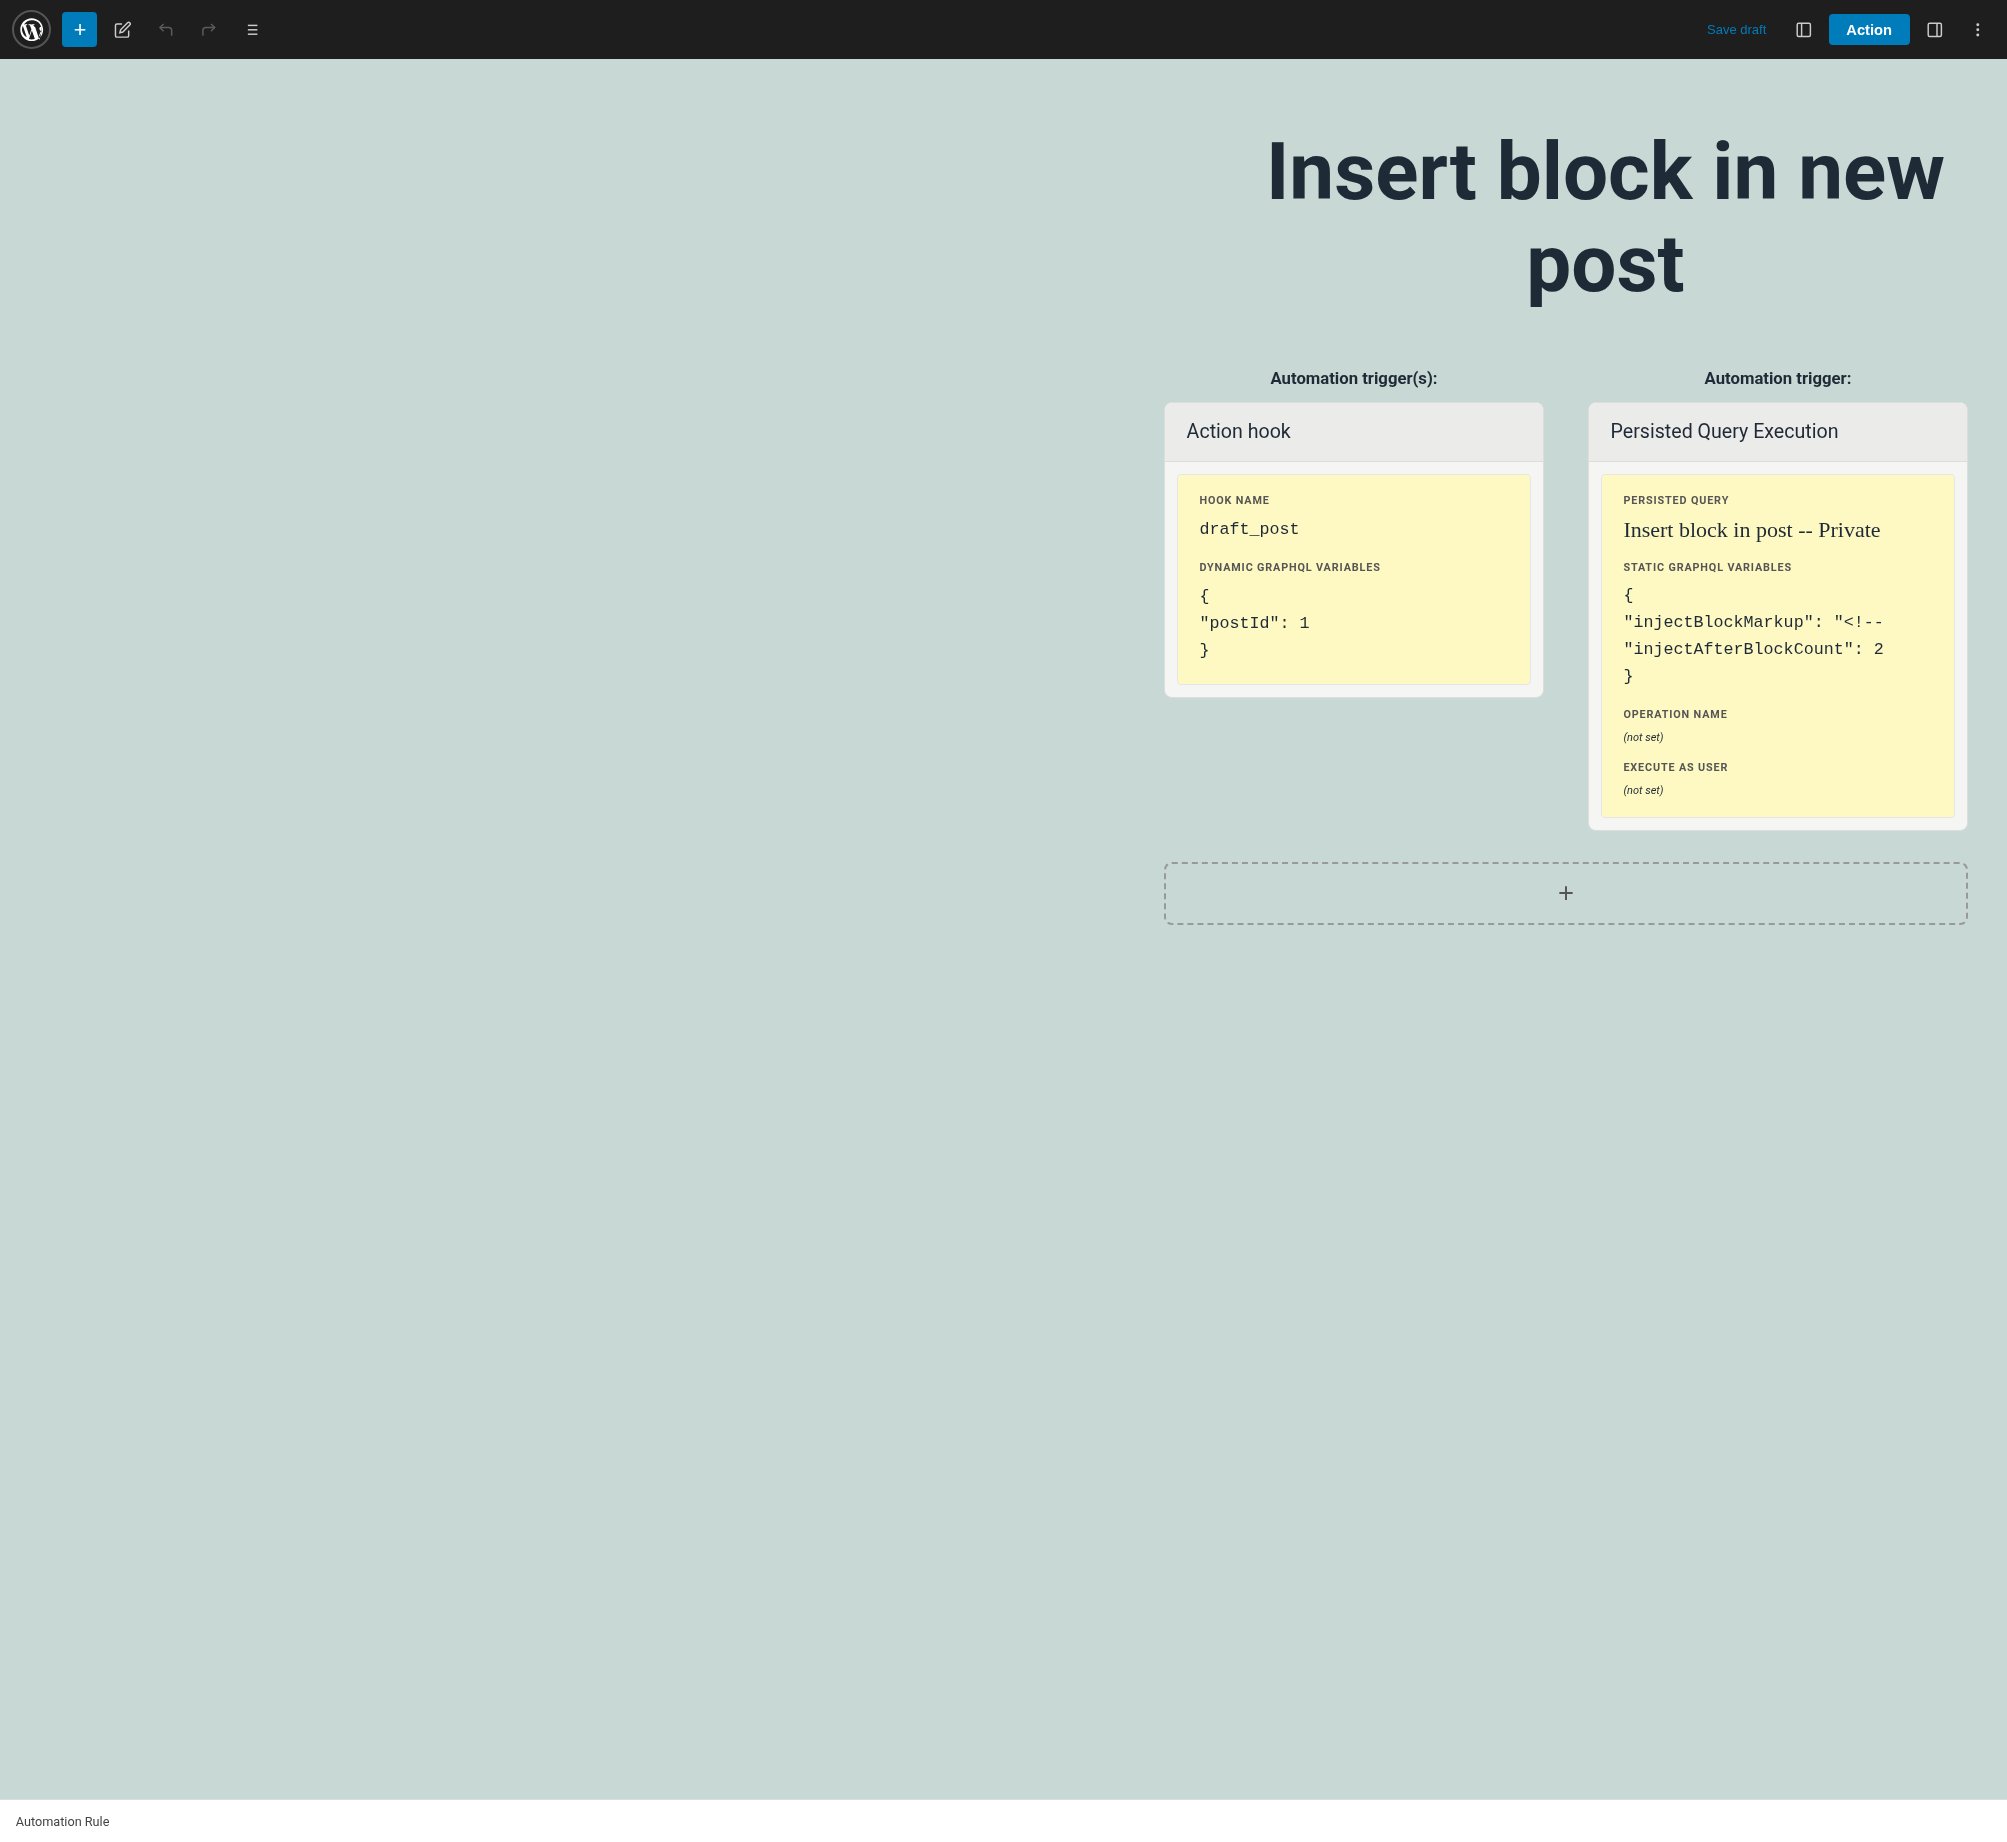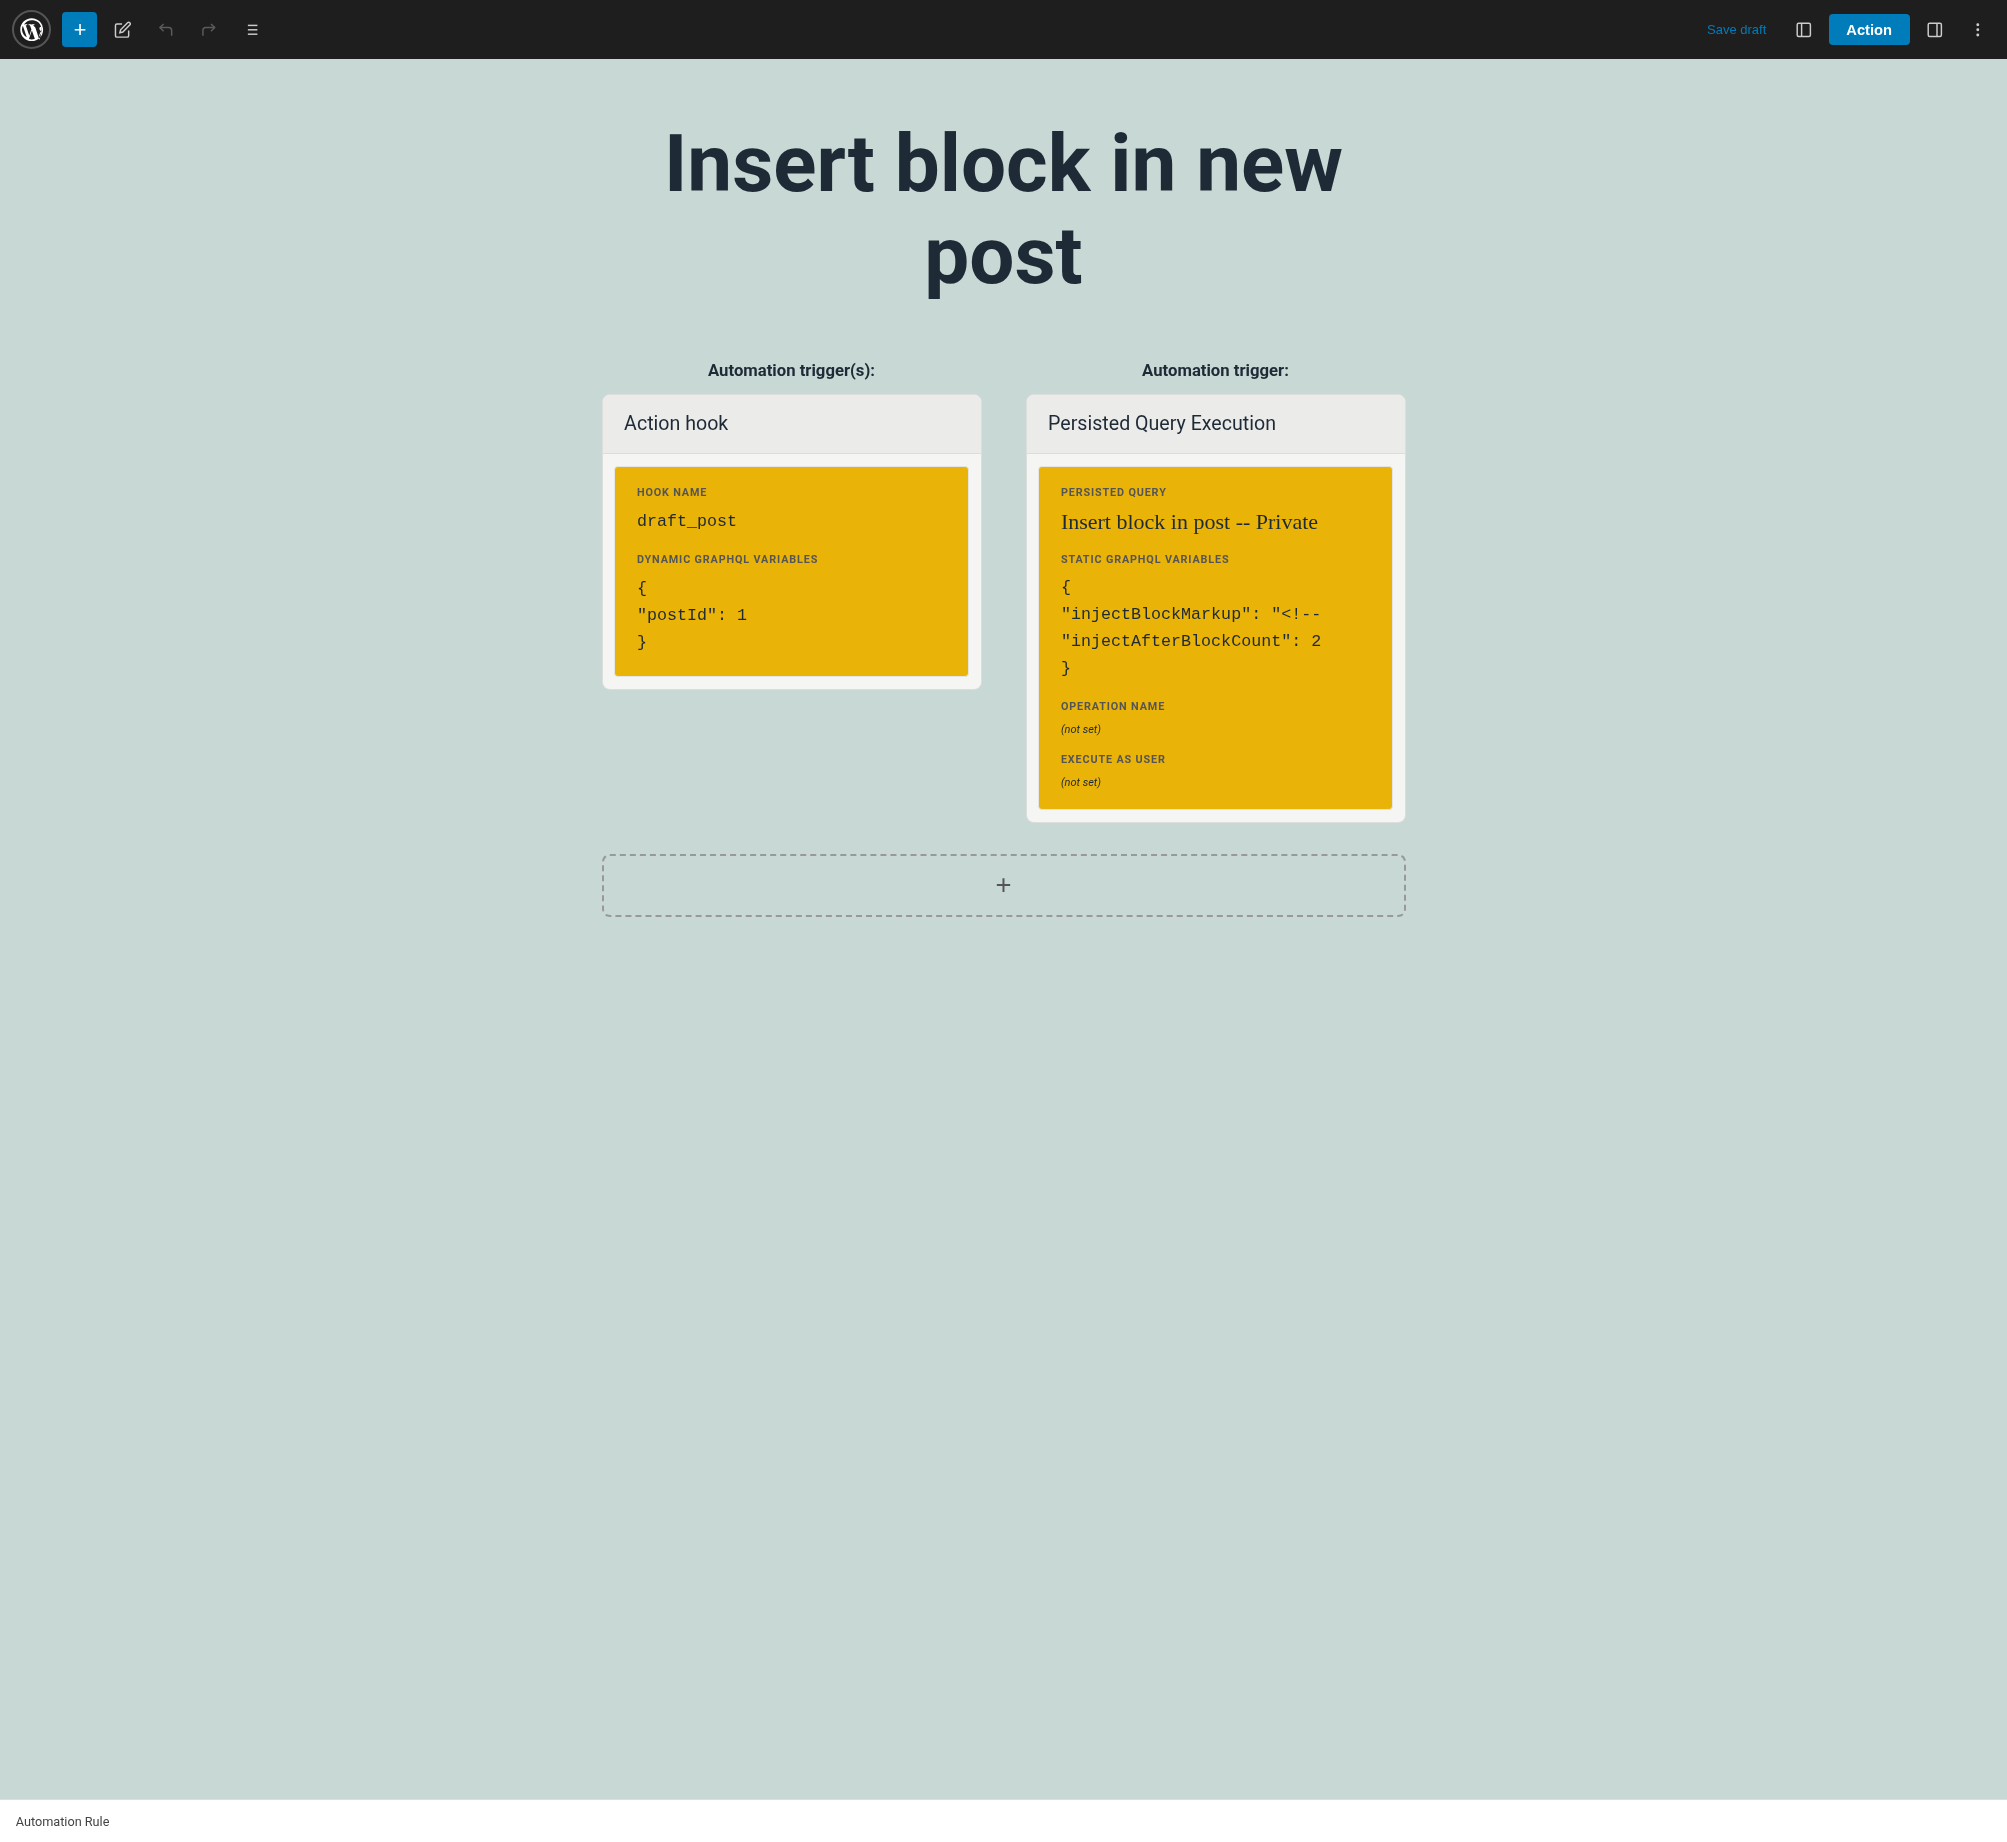--- a/index.html
+++ b/index.html
@@ -130,21 +130,22 @@
       font-size: 19.6px;
     }
 
     
     .main-content {
       flex: 1;
       background: #c8d8d4;
       padding: 59px 39px 39px;
       display: flex;
       flex-direction: column;
-      align-items: center;
+      align-items: flex-end;
+      margin-top: 8px;
     }
 
     .post-title {
       font-size: 80px;
       font-weight: 700;
       color: #1e2a36;
       text-align: center;
       line-height: 1.15;
       margin-bottom: 59px;
       max-width: 725px;
@@ -185,21 +186,21 @@
 
     .card-header {
       background: #ebebea;
       padding: 17.6px 21.6px;
       font-size: 19.6px;
       color: #1e2a36;
       border-bottom: 1px solid #ddd;
     }
 
     .card-body {
-      background: #eab308;
+      background: #fef9c3;
       margin: 11.8px;
       border-radius: 3.9px;
       padding: 19.6px 21.6px;
       border: 1px solid #e5e5e5;
     }
 
     .field-label {
       font-size: 10.8px;
       font-weight: 700;
       letter-spacing: 0.08em;

